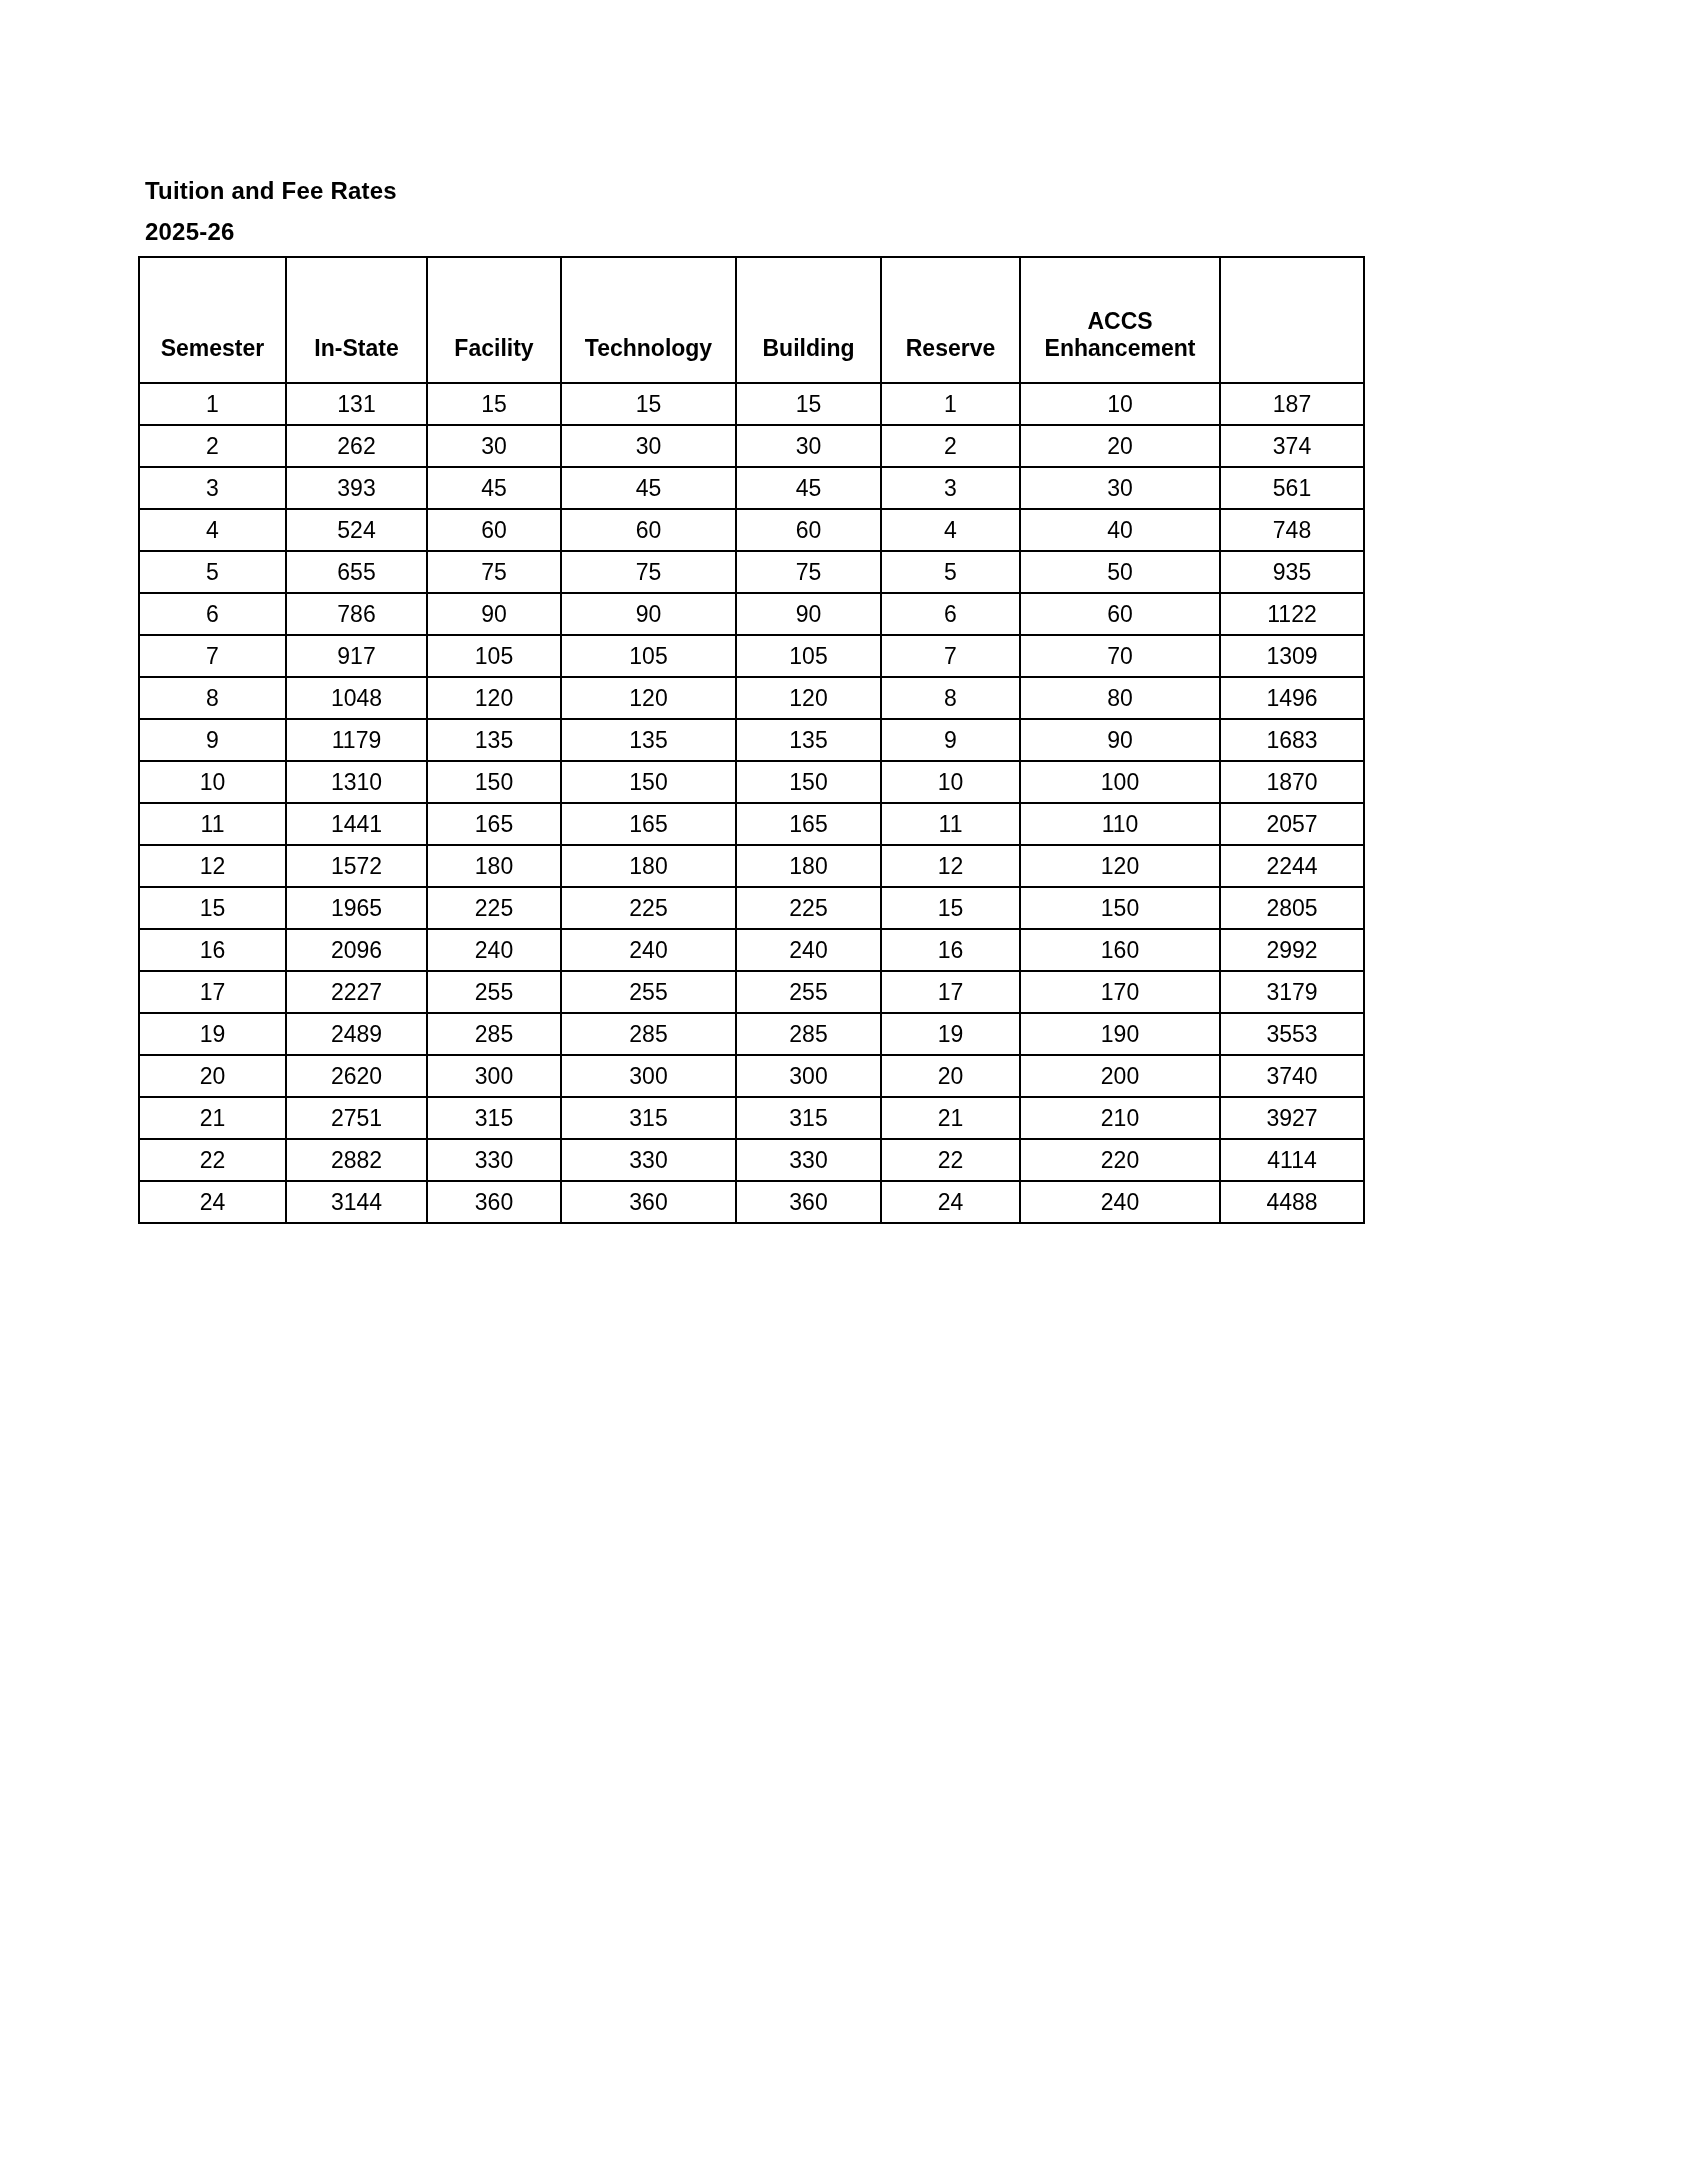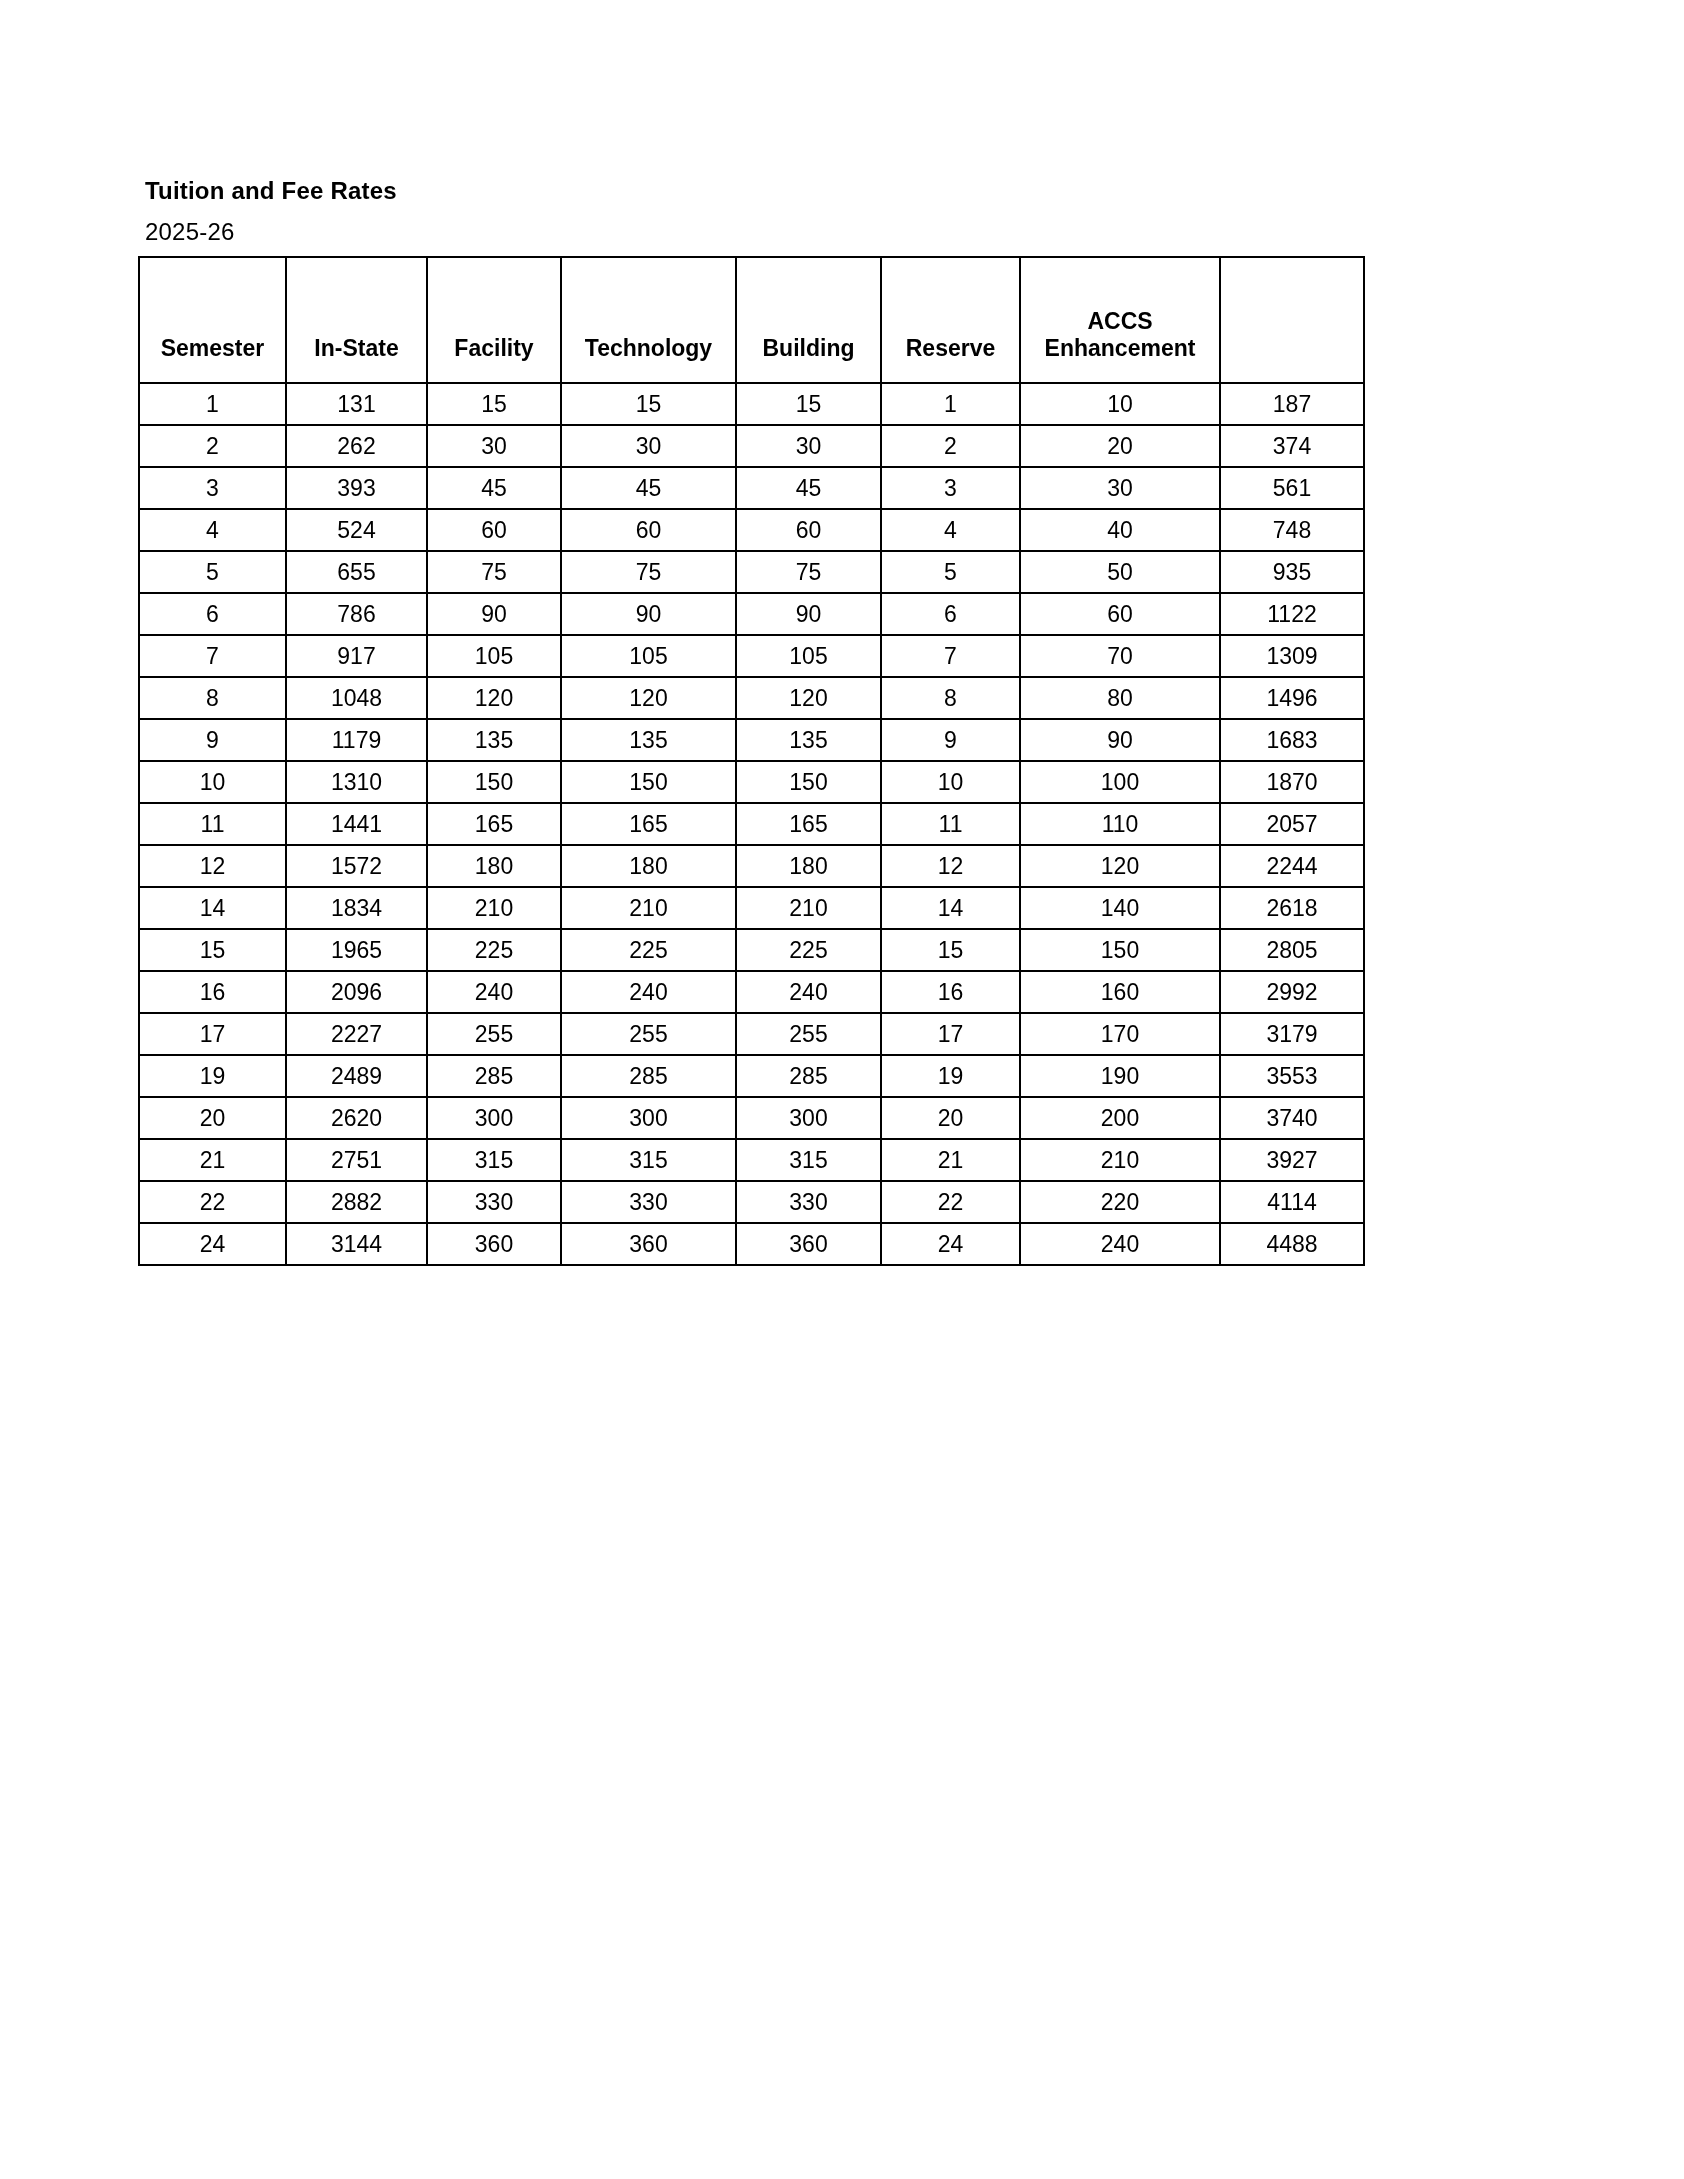--- a/index.html
+++ b/index.html
@@ -29,21 +29,21 @@
     font-size: 24px;
     font-weight: bold;
     letter-spacing: 0.2px;
     white-space: nowrap;
   }
   .doc-subtitle {
     position: absolute;
     left: 145px;
     top: 188px;
     font-size: 24px;
-    font-weight: normal;
+    font-weight: bold;
     letter-spacing: 0.2px;
     white-space: nowrap;
   }
   table.rates {
     position: absolute;
     left: 138px;
     top: 226px;
     border-collapse: collapse;
     table-layout: fixed;
     width: 1223px;
@@ -240,30 +240,20 @@
           <td>12</td>
           <td>1572</td>
           <td>180</td>
           <td>180</td>
           <td>180</td>
           <td>12</td>
           <td>120</td>
           <td>2244</td>
         </tr>
         <tr>
-          <td>14</td>
-          <td>1834</td>
-          <td>210</td>
-          <td>210</td>
-          <td>210</td>
-          <td>14</td>
-          <td>140</td>
-          <td>2618</td>
-        </tr>
-        <tr>
           <td>15</td>
           <td>1965</td>
           <td>225</td>
           <td>225</td>
           <td>225</td>
           <td>15</td>
           <td>150</td>
           <td>2805</td>
         </tr>
         <tr>

